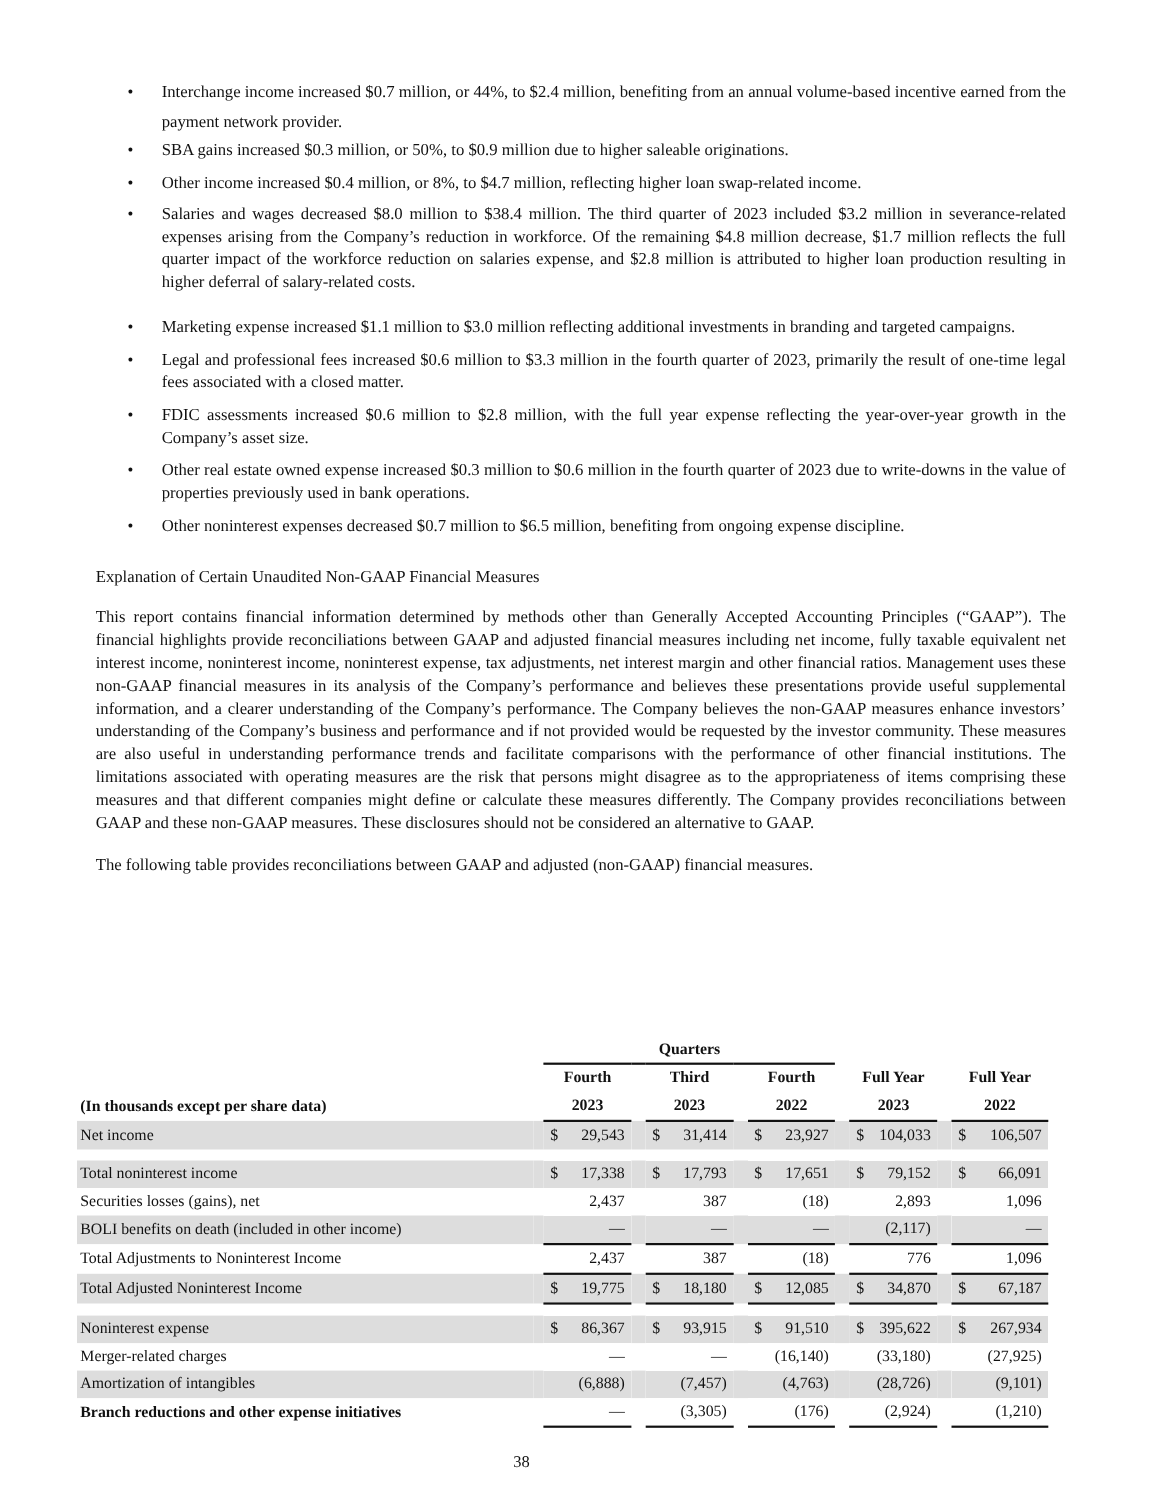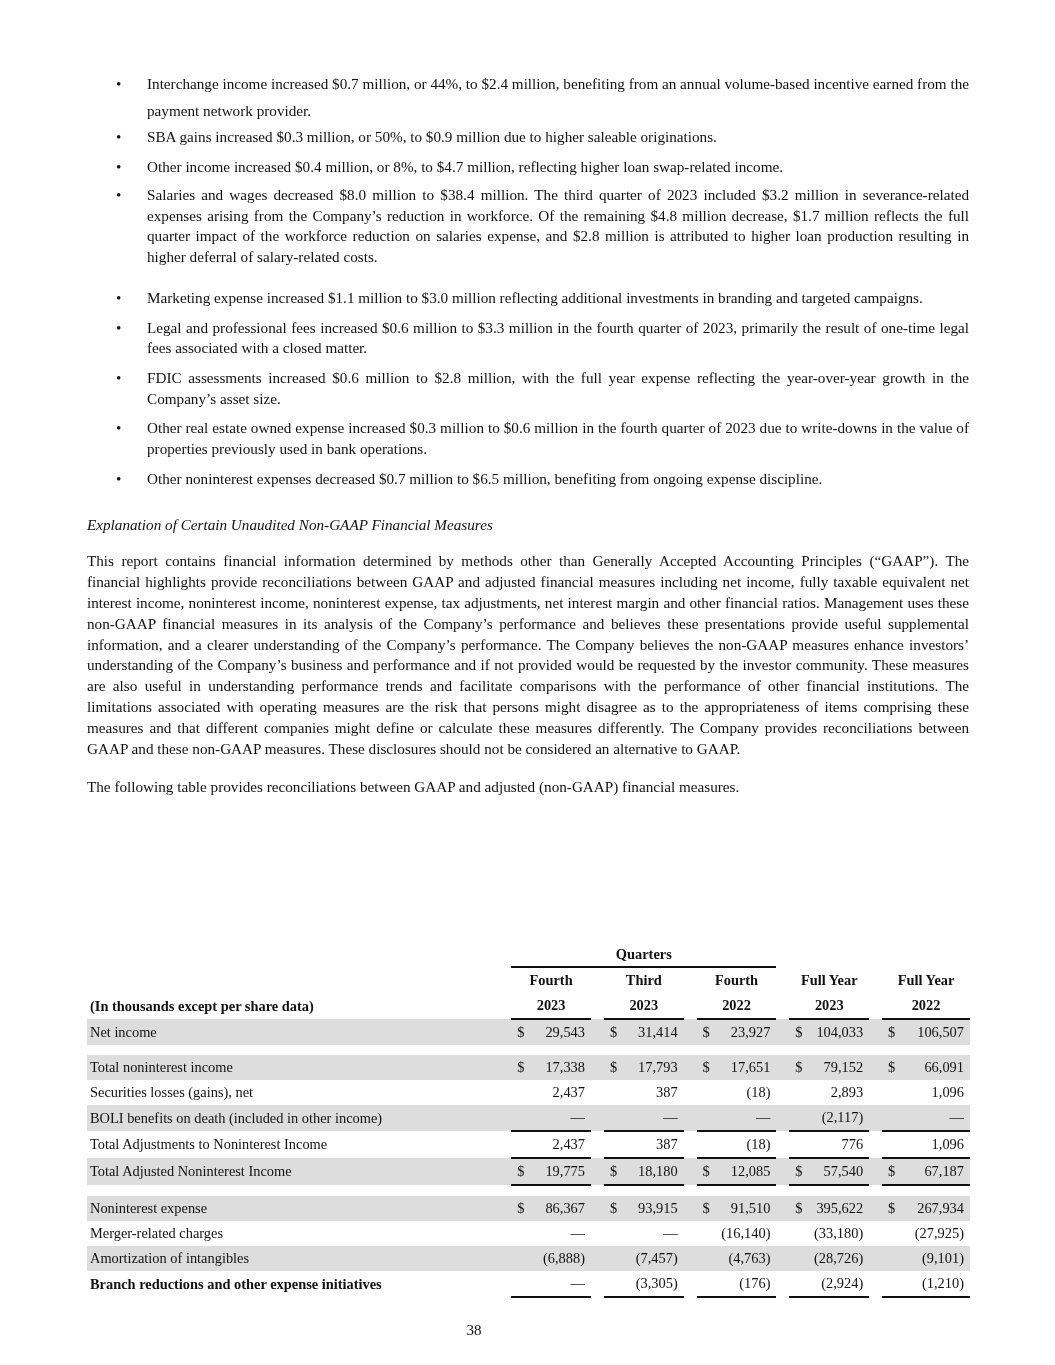--- a/index.html
+++ b/index.html
@@ -6,22 +6,22 @@
   body {
     width: 1055px; height: 1365px; position: relative; overflow: hidden;
     font-family: "Liberation Serif", serif; color: #111111;
     font-size: 15.2px;
   }
   .page { position: absolute; left: 87px; top: 70px; width: 882px; }
   .blist { margin: 0; padding: 0; list-style: none; }
   .blist li { position: relative; padding-left: 60px; text-align: justify; }
   .bullet { position: absolute; left: 29px; top: 0; }
   .para { text-align: justify; margin: 0; line-height: 20.6px; }
-  .heading { font-style: italic; margin: 0; }
-  .tbl { position: absolute; left: 87px; top: 942px; width: 883px; border-collapse: collapse; }
+  .heading { margin: 0; }
+  .tbl { position: absolute; left: 70px; top: 942px; width: 883px; border-collapse: collapse; }
   .tbl td { padding: 0; height: 25px; font-size: 14.4px; white-space: nowrap; }
   .tbl .gap td { height: 10px; }
   .shade td.lbl, .shade td.num, .shade td.sp { background: #dddddd; }
   .lbl { padding-left: 3px !important; }
   .num { text-align: right; padding-right: 6px !important; position: relative; }
   .num .d { position: absolute; left: 6px; }
   .hdr { font-weight: bold; text-align: center; font-size: 14.4px; }
   .ul-bot { border-bottom: 2px solid #111; }
   .sp { width: 9px; }
   .pageno { position: absolute; top: 1322px; left: 0; width: 948px; text-align: center; font-size: 15px; }
@@ -200,21 +200,21 @@
       </tr>
       <tr class="shade">
         <td class="lbl" style="padding-left: 31px; margin-top: 48px;">Total Adjusted Noninterest Income</td>
         <td class="sp"></td>
         <td class="num ul-bot"><span class="d">$</span><span>19,775</span></td>
         <td class="sp"></td>
         <td class="num ul-bot"><span class="d">$</span><span>18,180</span></td>
         <td class="sp"></td>
         <td class="num ul-bot"><span class="d">$</span><span>12,085</span></td>
         <td class="sp"></td>
-        <td class="num ul-bot"><span class="d">$</span><span>57,540</span></td>
+        <td class="num ul-bot"><span class="d">$</span><span>34,870</span></td>
         <td class="sp"></td>
         <td class="num ul-bot"><span class="d">$</span><span>67,187</span></td>
       </tr>
       <tr class="gap">
         <td colspan="11"></td>
       </tr>
       <tr class="shade">
         <td class="lbl" style="padding-left: 3px;">Noninterest expense</td>
         <td class="sp"></td>
         <td class="num"><span class="d">$</span><span>86,367</span></td>

